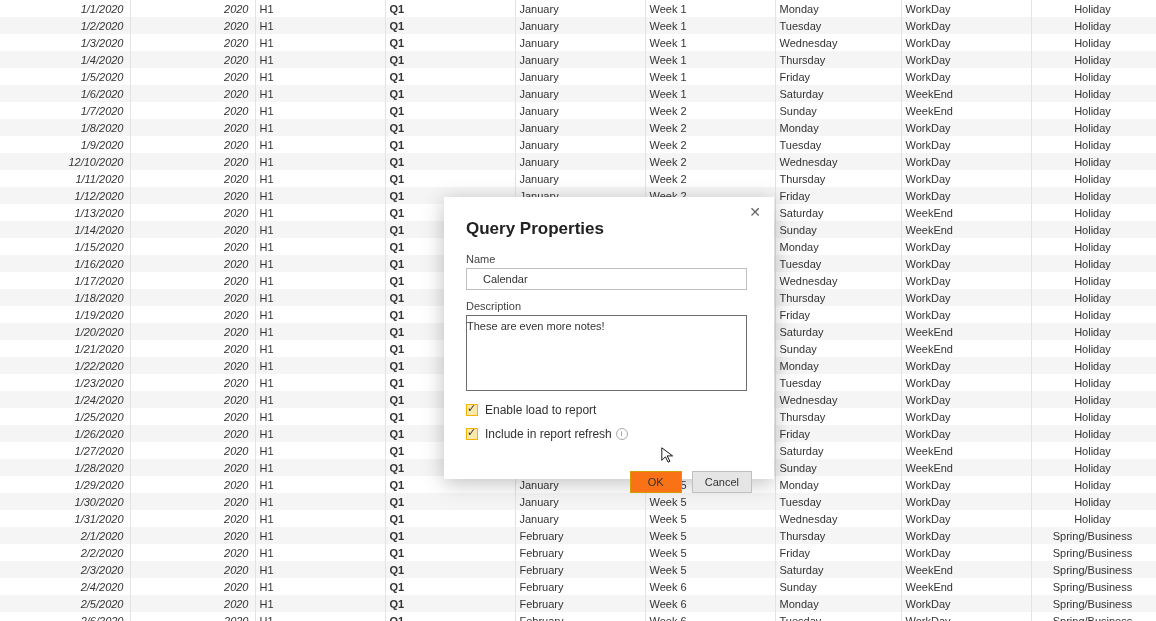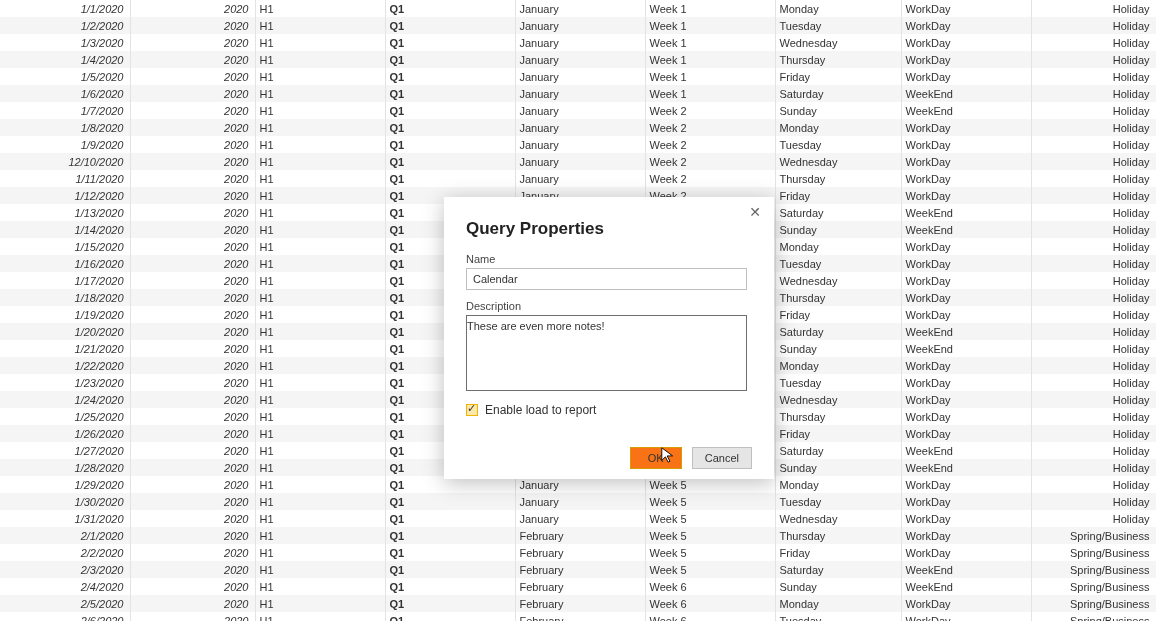--- a/index.html
+++ b/index.html
@@ -10,27 +10,27 @@
 .grid tr:nth-child(even) { background: #f5f5f5; }
 .grid td { border-right: 1px solid #e3e3e3; padding: 1px 6px 1px 4px; white-space: nowrap; overflow: hidden; vertical-align: middle; }
 .c-date { width: 130px; text-align: right; font-style: italic; }
 .c-year { width: 125px; text-align: right; font-style: italic; }
 .c-half { width: 130px; text-align: left; }
 .c-q { width: 130px; text-align: left; font-weight: bold; }
 .c-month { width: 130px; text-align: left; }
 .c-week { width: 130px; text-align: left; }
 .c-day { width: 126px; text-align: left; }
 .c-wk { width: 130px; text-align: left; }
-.c-hol { width: 125px; text-align: right; }
+.c-hol { width: 125px; text-align: center; }
 .dialog { position: absolute; left: 444px; top: 197px; width: 330px; height: 282px; background: #fff; box-shadow: 0 4px 20px rgba(0,0,0,0.25); z-index: 10; }
 .dialog-close { position: absolute; top: 8px; right: 10px; width: 18px; height: 18px; color: #666; font-size: 14px; line-height: 14px; text-align: center; cursor: pointer; }
 .dialog-inner { padding: 22px 22px 18px 22px; }
 .dialog-title { font-size: 17px; font-weight: 600; color: #222; margin-bottom: 14px; }
 .field-label { font-size: 11px; color: #444; margin-bottom: 3px; }
-.text-input { width: 281px; height: 22px; border: 1px solid #bfbfbf; padding: 2px 6px; font-size: 11px; color: #333; }
+.text-input { width: 281px; height: 22px; border: 1px solid #bfbfbf; padding: 2px 16px; font-size: 11px; color: #333; }
 .text-area { width: 281px; height: 76px; border: 1px solid #6e6e6e; padding: 4px 0; font-size: 11px; color: #333; resize: none; font-family: inherit; }
 .gap { height: 10px; }
 .chk-row { display: flex; align-items: center; margin-top: 10px; font-size: 12px; color: #333; }
 .chk { appearance: none; width: 12px; height: 12px; border: 1px solid #f2b400; background: #fbe8ab; position: relative; margin-right: 7px; cursor: pointer; }
 .chk:checked::after { content: "✓"; position: absolute; top: -3px; left: 0; font-size: 11px; color: #333; }
 .info-icon { display: inline-block; width: 12px; height: 12px; border: 1px solid #aaa; border-radius: 50%; font-size: 8px; line-height: 10px; text-align: center; color: #888; margin-left: 4px; }
 .dialog-buttons { display: flex; justify-content: flex-end; gap: 10px; margin-top: 30px; }
 .btn { min-width: 52px; height: 22px; border: 1px solid #bfbfbf; background: #e5e5e5; font-size: 11px; color: #333; cursor: pointer; padding: 0 12px; }
 .btn-primary { background: #f97316; border-color: #d69c00; color: #333; }
 .cursor { position: absolute; left: 660px; top: 446px; width: 18px; height: 18px; z-index: 20; pointer-events: none; }
@@ -456,20 +456,25 @@
     <div class="dialog-title">Query Properties</div>
     <div class="field-label">Name</div>
     <input class="text-input" type="text" value="Calendar" style="">
     <div class="gap"></div>
     <div class="field-label">Description</div>
     <textarea class="text-area" style="">These are even more notes!</textarea>
     <div class="chk-row">
       <input type="checkbox" class="chk" checked="" style="">
       <span>Enable load to report</span>
     </div>
+    <div class="chk-row">
+      <input type="checkbox" class="chk" checked="" style="">
+      <span>Include in report refresh</span>
+      <span class="info-icon">i</span>
+    </div>
     <div class="dialog-buttons">
       <button class="btn btn-primary">OK</button>
       <button class="btn">Cancel</button>
     </div>
   </div>
 </div>
 
 <svg class="cursor" viewBox="0 0 20 20">
   <path d="M2 2 L2 16 L6 12 L9 18 L11 17 L8 11 L14 11 Z" fill="#fff" stroke="#000" stroke-width="1"></path>
 </svg>

